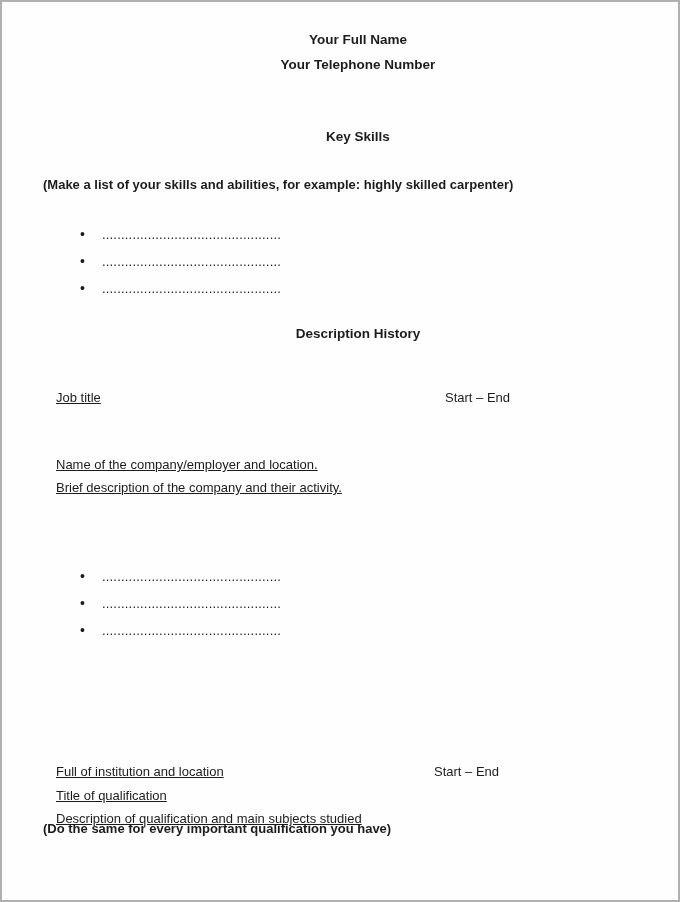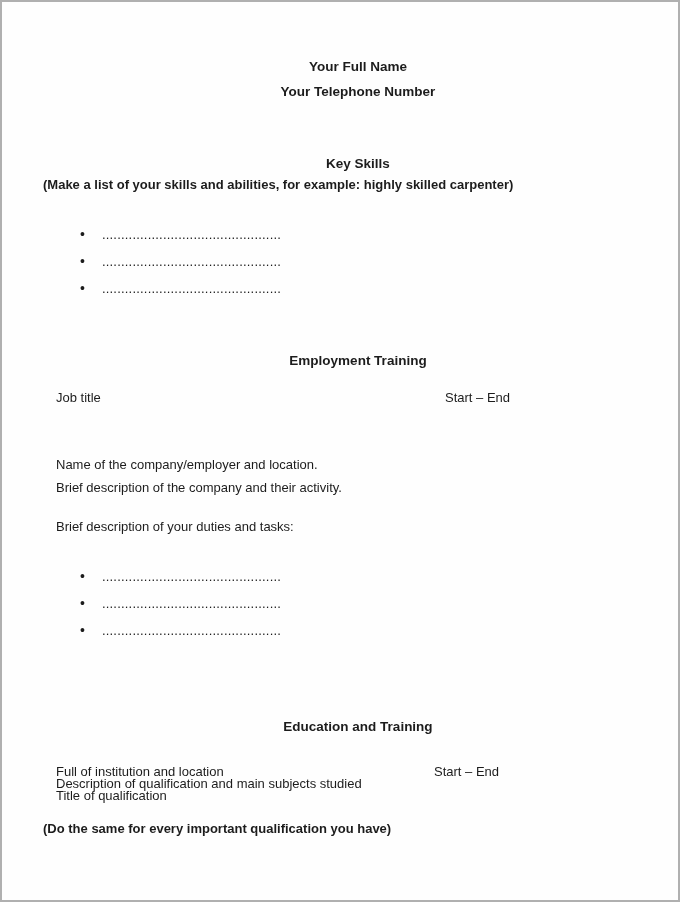--- a/index.html
+++ b/index.html
@@ -23,23 +23,22 @@
     font-size: 13px;
     line-height: 17px;
     white-space: nowrap;
   }
   .heading {
     font-size: 13.5px;
     font-weight: bold;
     left: 36px;
     right: 0;
     text-align: center;
-    margin-top: 27px;
   }
-  .body-left { left: 54px; }
+  .body-left { left: 54px; text-decoration: underline; }
   .paren { left: 41px; font-weight: bold; }
   .col-right-emp { left: 443px; }
   .col-right-edu { left: 432px; }
   .bullet-row { left: 78px; }
   .bullet-marker {
     display: inline-block;
     font-size: 14px;
   }
   .dotted {
     display: inline-block;
@@ -61,42 +60,40 @@
   <div class="line bullet-row" style="top:224px">
     <span class="bullet-marker">•</span><span class="dotted">...............................................</span>
   </div>
   <div class="line bullet-row" style="top:251px">
     <span class="bullet-marker">•</span><span class="dotted">...............................................</span>
   </div>
   <div class="line bullet-row" style="top:278px">
     <span class="bullet-marker">•</span><span class="dotted">...............................................</span>
   </div>
 
-  <div class="line heading" style="top:323px">Employment Training</div>
+  <div class="line heading" style="top:323px">Description History</div>
 
   <div class="line body-left" style="top:387px">Job title</div>
   <div class="line col-right-emp" style="top:387px">Start – End</div>
 
   <div class="line body-left" style="top:454px">Name of the company/employer and location.</div>
   <div class="line body-left" style="top:477px">Brief description of the company and their activity.</div>
-  <div class="line body-left" style="top:516px">Brief description of your duties and tasks:</div>
 
   <div class="line bullet-row" style="top:566px">
     <span class="bullet-marker">•</span><span class="dotted">...............................................</span>
   </div>
   <div class="line bullet-row" style="top:593px">
     <span class="bullet-marker">•</span><span class="dotted">...............................................</span>
   </div>
   <div class="line bullet-row" style="top:620px">
     <span class="bullet-marker">•</span><span class="dotted">...............................................</span>
   </div>
 
-  <div class="line heading" style="top:689px">Education and Training</div>
 
   <div class="line body-left" style="top:761px">Full of institution and location</div>
   <div class="line col-right-edu" style="top:761px">Start – End</div>
 
   <div class="line body-left" style="top:785px">Title of qualification</div>
-  <div class="line body-left" style="top:773px">Description of qualification and main subjects studied</div>
+  <div class="line body-left" style="top:808px">Description of qualification and main subjects studied</div>
 
   <div class="line paren" style="top:818px">(Do the same for every important qualification you have)</div>
 
 </div>
 
 </body></html>

